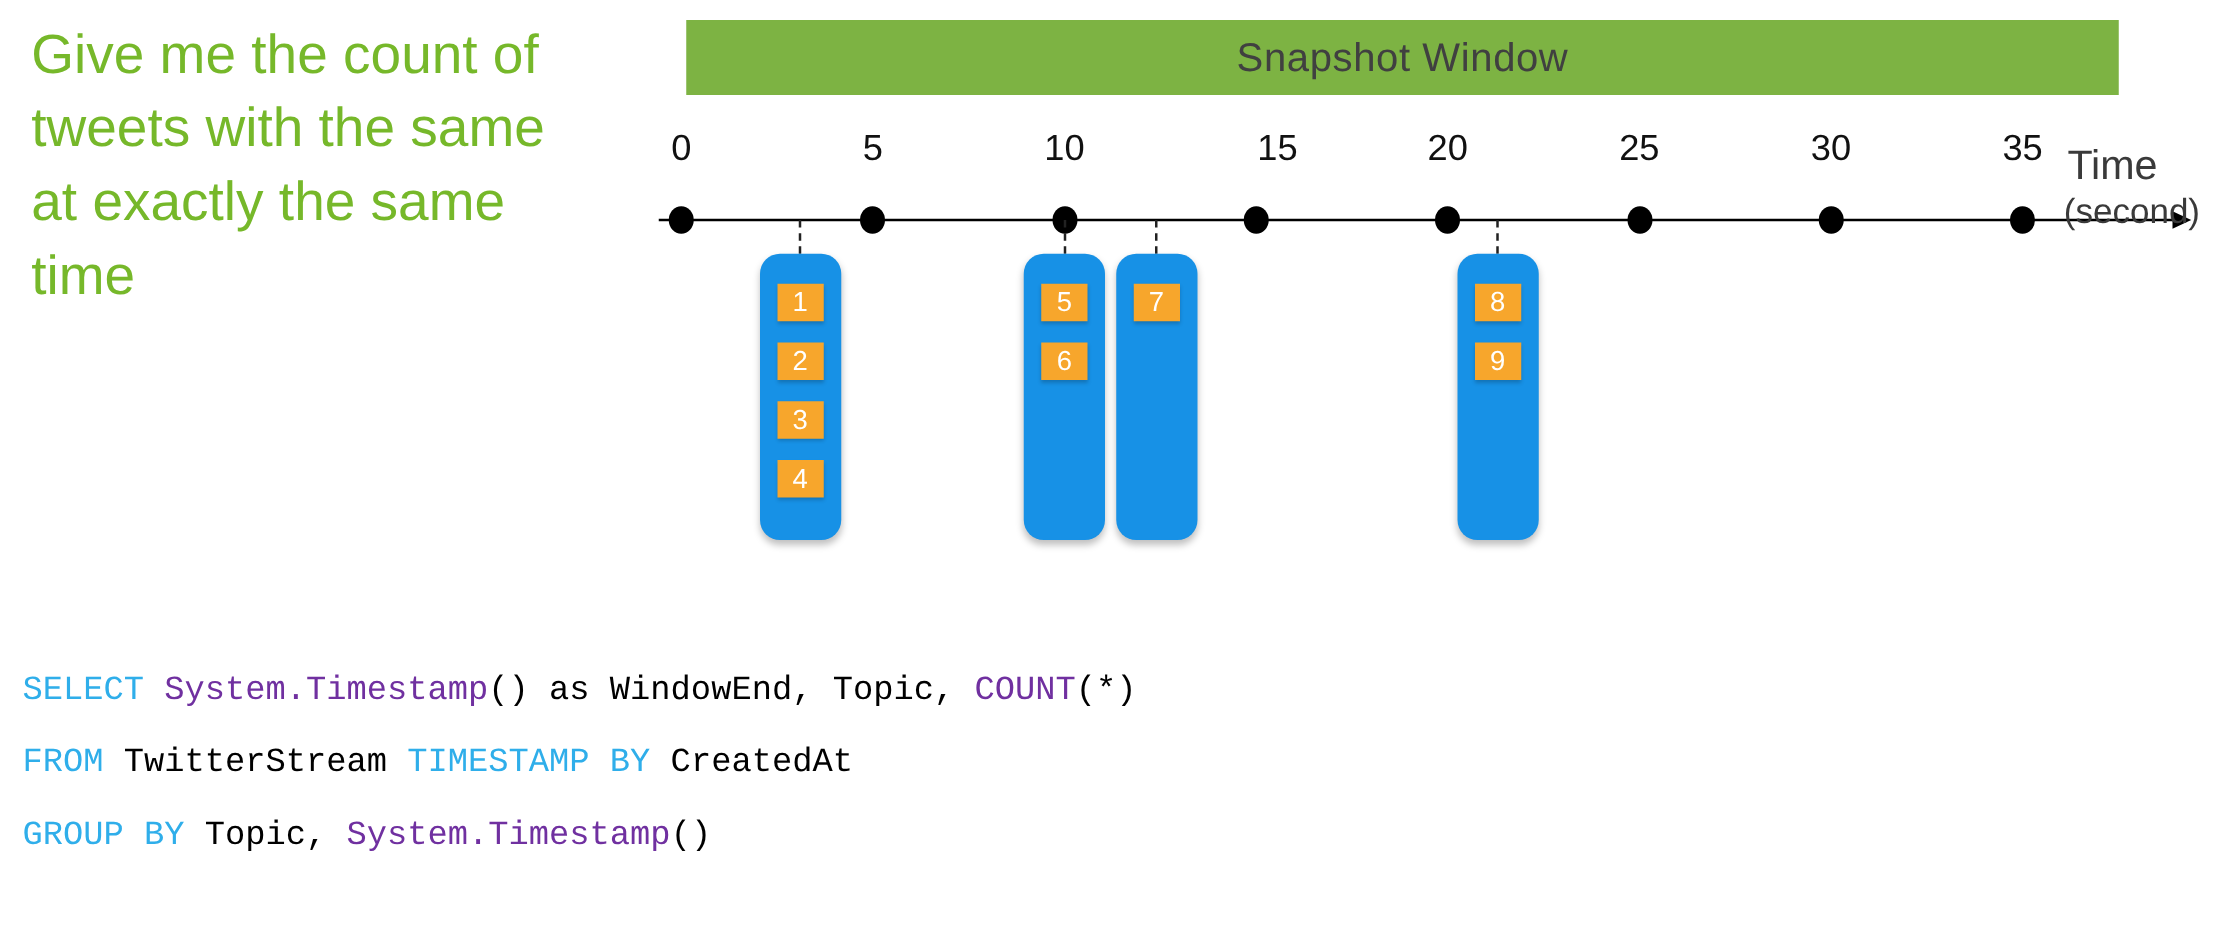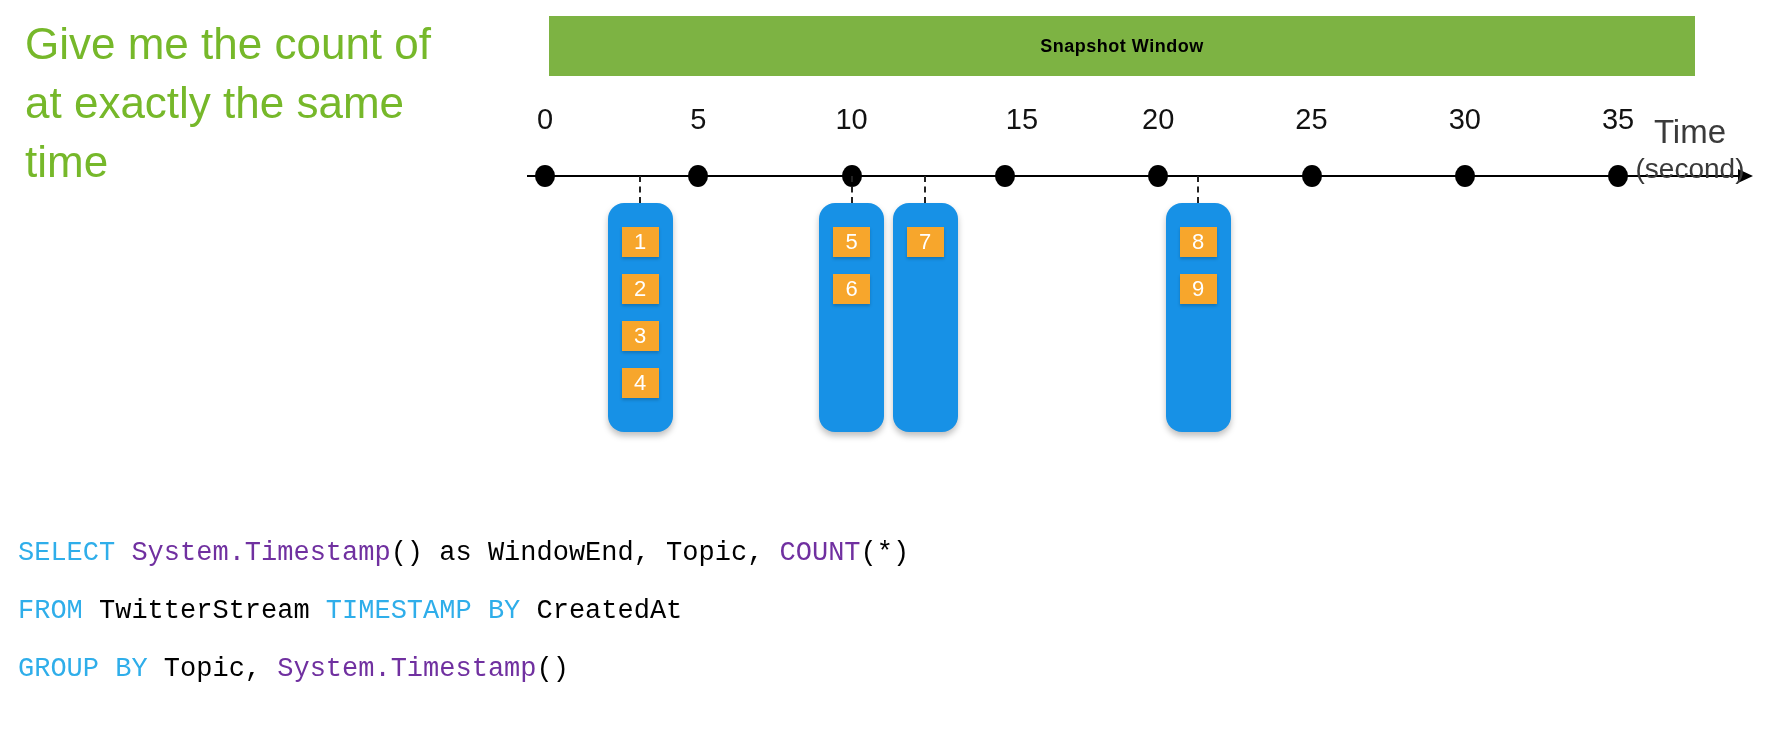--- a/index.html
+++ b/index.html
@@ -12,38 +12,38 @@
   .prompt-line{
     font-size:44px;line-height:59px;color:var(--prompt-green,#76B82A);
     white-space:pre;
   }
   
   .banner{
     position:absolute;left:549px;top:16px;width:1146px;height:60px;
     background:var(--banner-green,#7DB343);
     display:flex;align-items:center;justify-content:center;
   }
-  .banner-label{color:#000000;font-size:18px;font-weight:700;letter-spacing:.5px;}
+  .banner-label{color:#404040;font-size:32px;font-weight:400;letter-spacing:.5px;}
   
   .axis-line{position:absolute;left:527px;top:175px;width:1213px;height:2px;background:#000;}
   .axis-arrow{
     position:absolute;left:1738px;top:169px;width:0;height:0;
     border-left:15px solid #000;border-top:7px solid transparent;border-bottom:7px solid transparent;
   }
   .axis-dot{position:absolute;top:165px;width:20px;height:22px;border-radius:50%;background:#000;}
   .tick-label{
     position:absolute;top:103px;width:80px;text-align:center;
     font-size:29px;color:#111;
   }
   .time-label-1{
     position:absolute;left:1630px;top:113px;width:120px;text-align:center;
     font-size:33px;font-weight:300;color:#3a3a3a;
   }
   .time-label-2{
-    position:absolute;left:1620px;top:153px;width:140px;text-align:center;
+    position:absolute;left:1620px;top:153px;width:140px;text-align:right;
     font-size:28px;font-weight:300;color:#3a3a3a;
   }
   
   .drop-line{position:absolute;top:176px;height:27px;width:0;border-left:2px dashed #222;}
   .event-group{
     position:absolute;top:203px;width:65px;height:229px;border-radius:16px;
     background:var(--event-blue,#1791E6);
     box-shadow:0 4px 6px rgba(0,0,0,.25);
   }
   .event-chip{
@@ -63,20 +63,21 @@
   .tok-function{color:var(--code-function,#7030A0);}
   .tok-plain{color:var(--code-plain,#000000);}
 </style>
 </head>
 <body>
 
 <div class="slide">
 
   <div class="prompt" id="prompt">
       <div class="prompt-line">Give me the count of</div>
+      <div class="prompt-line">tweets with the same</div>
       <div class="prompt-line">at exactly the same</div>
       <div class="prompt-line">time</div>
     </div>
 
   <div class="banner">
     <span class="banner-label">Snapshot Window</span>
   </div>
 
   <div>
     <div class="axis-line"></div>

